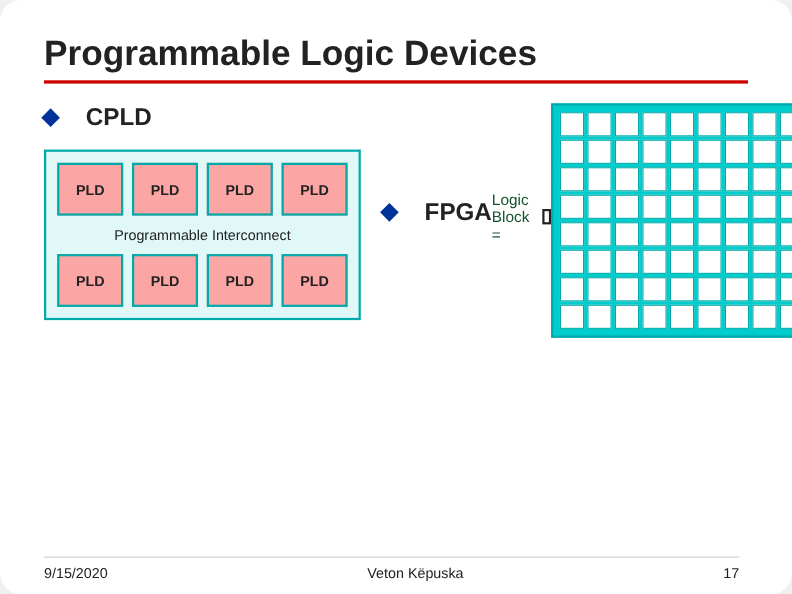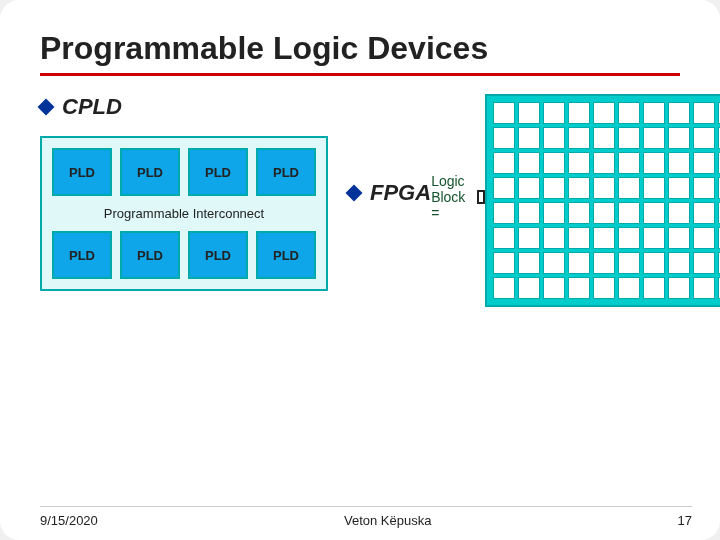--- a/index.html
+++ b/index.html
@@ -43,23 +43,22 @@
       flex-direction: column;
     }
     .col-right {
       flex: 1;
       display: flex;
       flex-direction: row;
     }
     .col-header {
       display: flex;
       align-items: center;
-      gap: 10px;
+      gap: 26px;
       margin-bottom: 16px;
-      font-style: italic;
     }
     .bullet {
       width: 12px;
       height: 12px;
       background: #003399;
       transform: rotate(45deg);
       display: inline-block;
       flex-shrink: 0;
     }
     .col-title {
@@ -77,21 +76,21 @@
       gap: 6px;
     }
     .pld-row {
       display: flex;
       flex-direction: row;
       gap: 8px;
       justify-content: space-around;
     }
     .pld-cell {
       border: 2px solid #00aaaa;
-      background: #0ea5e9;
+      background: #fca5a5;
       width: 60px;
       height: 48px;
       display: flex;
       align-items: center;
       justify-content: center;
       font-size: 13px;
       font-weight: bold;
       color: #222;
     }
     .interconnect-label {
@@ -130,21 +129,21 @@
     .fpga-cell {
       width: 22px;
       height: 22px;
       background: #fff;
       border: 1px solid #00aaaa;
     }
     .footer {
       position: absolute;
       bottom: 12px;
       left: 40px;
-      right: 28px;
+      right: 48px;
       display: flex;
       justify-content: space-between;
       align-items: center;
       font-size: 13px;
       color: #222;
       border-top: 1px solid #ccc;
       padding-top: 6px;
     }
   </style>
 </head>

